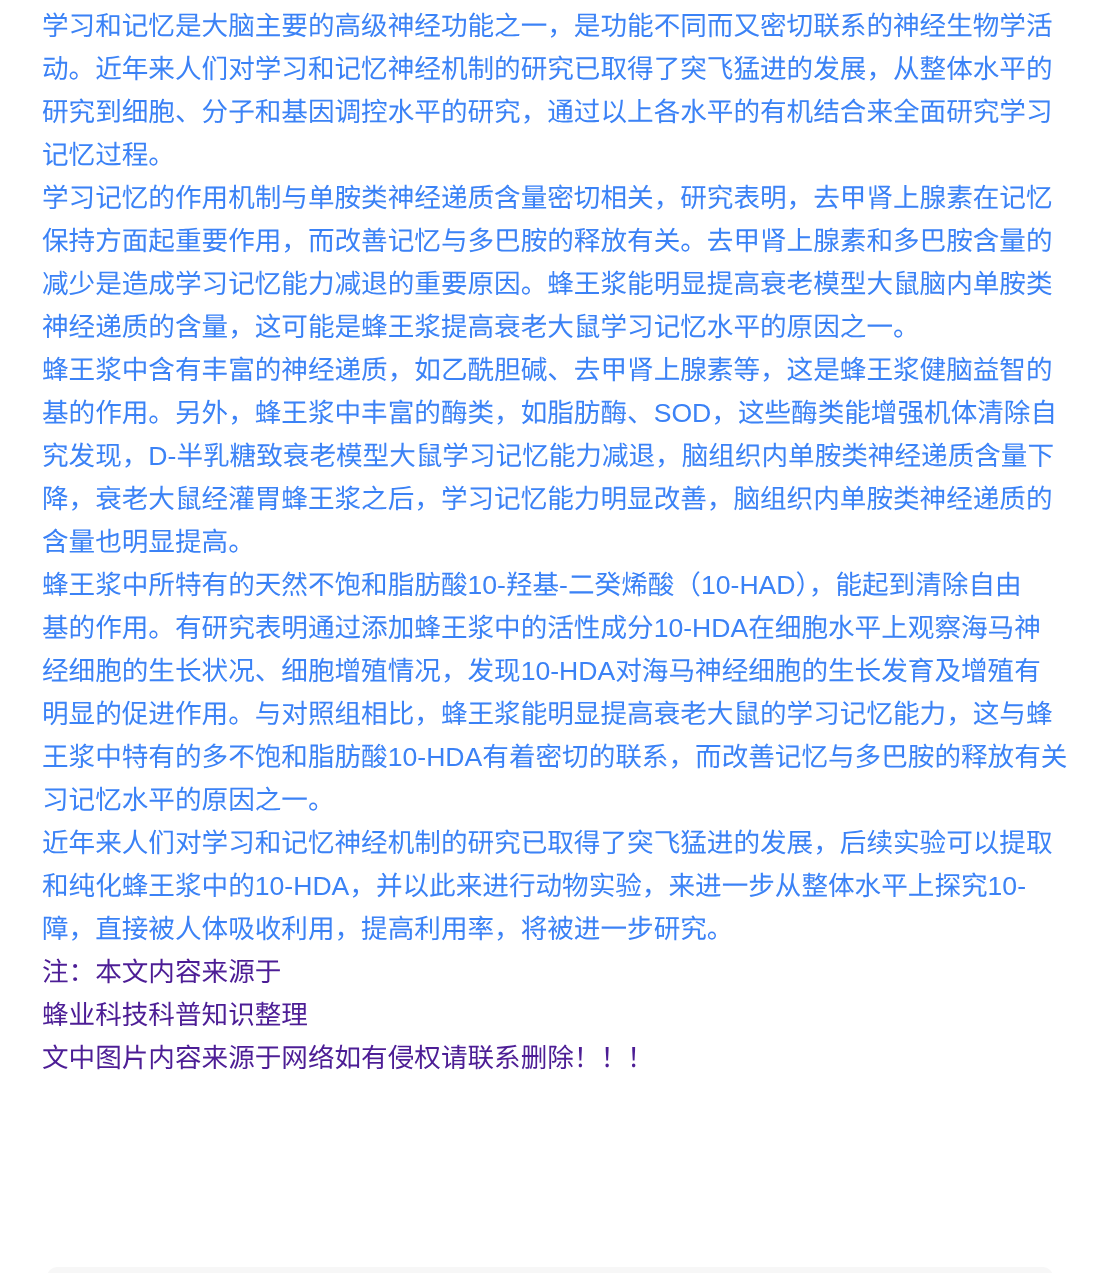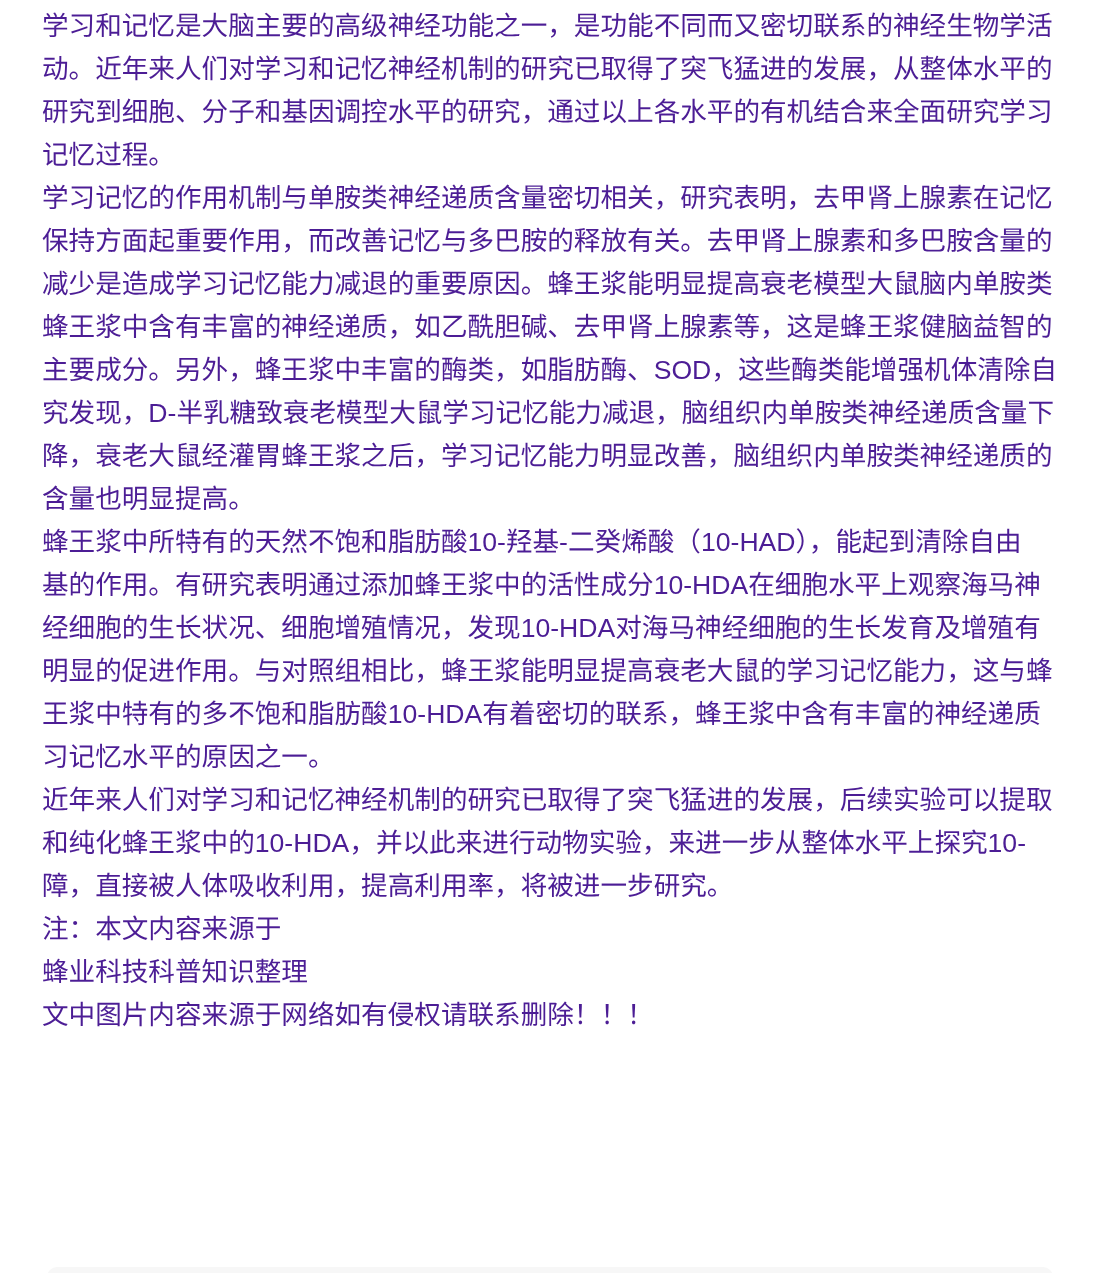--- a/index.html
+++ b/index.html
@@ -13,21 +13,21 @@
     position: relative;
     overflow: hidden;
     font-family: "Liberation Sans", sans-serif;
   }
   .article {
     padding: 5px 42px 0 42px;
   }
   .para {
     font-size: 26.6px;
     line-height: 43px;
-    color: #4c1d95;
+    color: #3b82f6;
     margin: 0;
   }
   .para + .para {
   }
   .para .line {
     white-space: pre;
     height: 43px;
   }
   .note {
     color: #4c1d95;
@@ -49,34 +49,35 @@
   <div class="para">
       <div class="line">学习和记忆是大脑主要的高级神经功能之一，是功能不同而又密切联系的神经生物学活</div>
       <div class="line">动。近年来人们对学习和记忆神经机制的研究已取得了突飞猛进的发展，从整体水平的</div>
       <div class="line">研究到细胞、分子和基因调控水平的研究，通过以上各水平的有机结合来全面研究学习</div>
       <div class="line">记忆过程。</div>
     </div>
   <div class="para">
       <div class="line">学习记忆的作用机制与单胺类神经递质含量密切相关，研究表明，去甲肾上腺素在记忆</div>
       <div class="line">保持方面起重要作用，而改善记忆与多巴胺的释放有关。去甲肾上腺素和多巴胺含量的</div>
       <div class="line">减少是造成学习记忆能力减退的重要原因。蜂王浆能明显提高衰老模型大鼠脑内单胺类</div>
+      <div class="line">神经递质的含量，这可能是蜂王浆提高衰老大鼠学习记忆水平的原因之一。</div>
     </div>
   <div class="para">
       <div class="line">蜂王浆中含有丰富的神经递质，如乙酰胆碱、去甲肾上腺素等，这是蜂王浆健脑益智的</div>
-      <div class="line">主要成分。另外，蜂王浆中丰富的酶类，如脂肪酶、SOD，这些酶类能增强机体清除自</div>
+      <div class="line">基的作用。另外，蜂王浆中丰富的酶类，如脂肪酶、SOD，这些酶类能增强机体清除自</div>
       <div class="line">究发现，D-半乳糖致衰老模型大鼠学习记忆能力减退，脑组织内单胺类神经递质含量下</div>
       <div class="line">降，衰老大鼠经灌胃蜂王浆之后，学习记忆能力明显改善，脑组织内单胺类神经递质的</div>
       <div class="line">含量也明显提高。</div>
     </div>
   <div class="para">
       <div class="line">蜂王浆中所特有的天然不饱和脂肪酸10-羟基-二癸烯酸（10-HAD），能起到清除自由</div>
       <div class="line">基的作用。有研究表明通过添加蜂王浆中的活性成分10-HDA在细胞水平上观察海马神</div>
       <div class="line">经细胞的生长状况、细胞增殖情况，发现10-HDA对海马神经细胞的生长发育及增殖有</div>
       <div class="line">明显的促进作用。与对照组相比，蜂王浆能明显提高衰老大鼠的学习记忆能力，这与蜂</div>
-      <div class="line">王浆中特有的多不饱和脂肪酸10-HDA有着密切的联系，蜂王浆中含有丰富的神经递质</div>
+      <div class="line">王浆中特有的多不饱和脂肪酸10-HDA有着密切的联系，而改善记忆与多巴胺的释放有关</div>
       <div class="line">习记忆水平的原因之一。</div>
     </div>
   <div class="para">
       <div class="line">近年来人们对学习和记忆神经机制的研究已取得了突飞猛进的发展，后续实验可以提取</div>
       <div class="line">和纯化蜂王浆中的10-HDA，并以此来进行动物实验，来进一步从整体水平上探究10-</div>
       <div class="line">障，直接被人体吸收利用，提高利用率，将被进一步研究。</div>
     </div>
   <div class="para note">
       <div class="line">注：本文内容来源于</div>
       <div class="line">蜂业科技科普知识整理</div>

